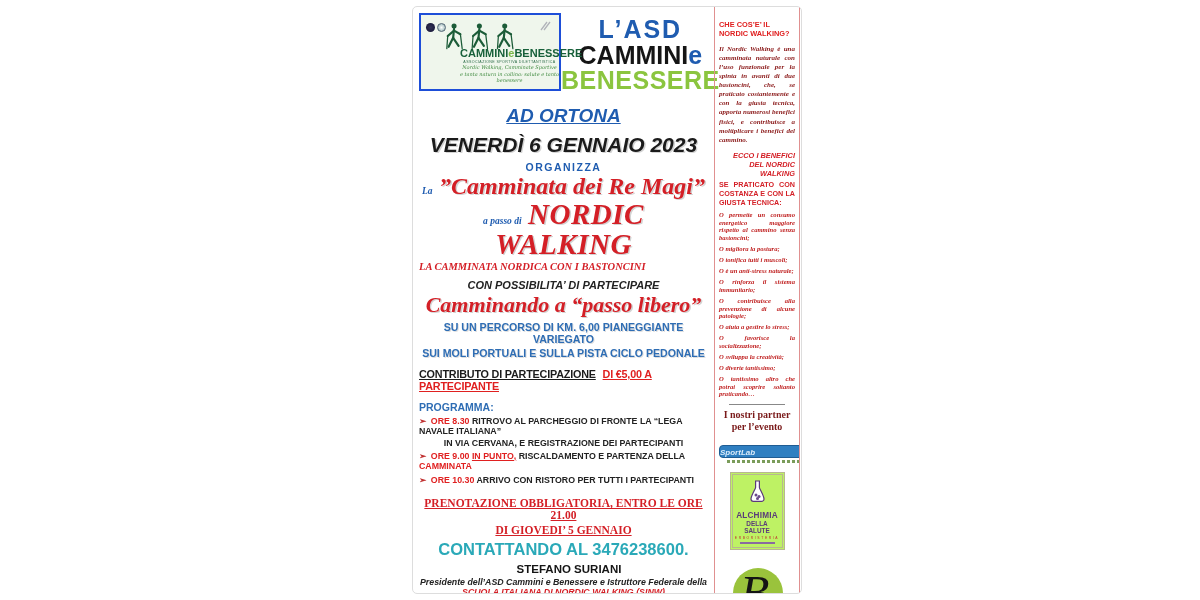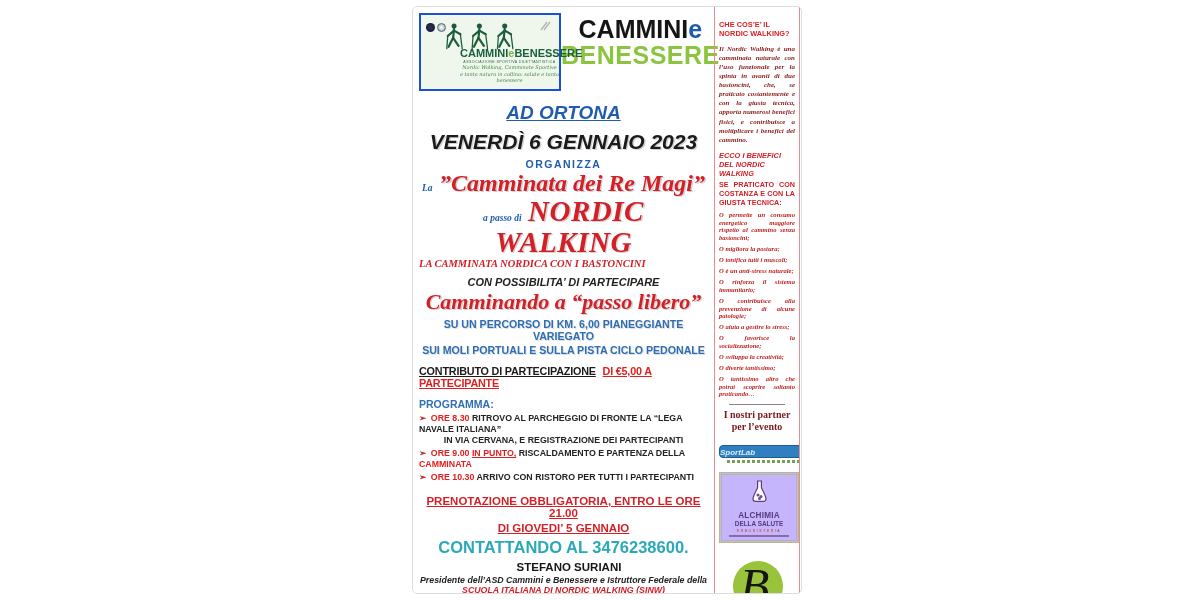--- a/index.html
+++ b/index.html
@@ -62,55 +62,55 @@
   .fee .red { color:#e02020; text-decoration:underline; margin-left:4px; }
   .programma { color:#2e6db4; font-weight:bold; font-size:10.5px; margin-top:9px; }
   .prog { font-size:8.8px; font-weight:bold; color:#222; margin-top:3px; line-height:1.2; }
   .prog .arrow { color:#c03030; margin-right:2px; }
   .prog .time { color:#e02020; }
   .prog .emph { color:#e02020; text-decoration:underline; }
   .prog .hl { color:#e02020; }
   .prog-cont { text-align:center; font-size:8.8px; font-weight:bold; color:#222;
                margin-top:1px; }
   .booking { text-align:center; color:#d41f26; font-weight:bold; font-size:11.5px;
-             text-decoration:underline; }
+             text-decoration:underline;font-family:Liberation Serif, serif; }
   .booking.first { margin-top:12px; }
   .booking.second { margin-top:3px; }
   .contact { text-align:center; margin-top:4px; }
   .contact .tel { color:#2aa9b8; font-size:16.5px; font-weight:bold; }
   .contact .name { color:#151515; font-size:11.5px; font-weight:bold; margin-left:11px; }
   .president { text-align:center; font-size:8.8px; font-weight:bold; font-style:italic;
                color:#222; margin-top:0; }
   .school { text-align:center; font-size:8.8px; font-weight:bold; font-style:italic;
             color:#d41f26; }
 
   
   .sb-title { color:#e02020; font-weight:bold; font-size:7.4px; line-height:1.2; }
   .sb-intro { font-family:"Liberation Serif", serif; font-style:italic; font-weight:bold;
               color:#8b1a1a; font-size:7px; text-align:justify; line-height:1.3;
               margin-top:6px; }
   .sb-head1 { color:#d41f26; font-weight:bold; font-style:italic; font-size:7.4px;
-              text-align:left; margin-top:7px; line-height:1.2; }
+              text-align:right; margin-top:7px; line-height:1.2; }
   .sb-head2 { color:#d41f26; font-weight:bold; font-size:7.2px; text-align:justify;
               margin-top:3px; line-height:1.2; }
   .benefits { margin-top:4px; }
   .benefit { font-family:"Liberation Serif", serif; font-style:italic; font-weight:bold;
              color:#c02222; font-size:6.6px; text-align:justify; line-height:1.15;
              margin-top:3.5px; }
   .sb-divider { border-top:1px solid #888; margin:6px 10px 4px 10px; }
   .partners-title { font-family:"Liberation Serif", serif; font-weight:bold; color:#7a1a1a;
                     font-size:10px; text-align:center; line-height:1.25; }
   .sportlab { width:92px; margin:11px auto 0 auto; text-align:left; }
   .sportlab-band { background:#2f7fc1; border-radius:4px; height:13px; color:#dcecfa;
                    font-size:8px; font-weight:bold; font-style:italic; line-height:13px;
                    border:1px solid #1f5c93; }
   .sportlab-tag { height:3px; margin:2px 8px 0 8px;
                   background:repeating-linear-gradient(90deg,#7a9c5a 0 3px,transparent 3px 5px); }
-  .alchimia { width:80px; margin:9px auto 0 auto; border:3px double #b8b890;
-              background:#c4b5fd; text-align:center; padding:4px 2px 3px 2px; }
+  .alchimia { width:55px; margin:9px auto 0 auto; border:3px double #b8b890;
+              background:#bef264; text-align:center; padding:4px 2px 3px 2px; }
   .alch1 { font-size:8.2px; font-weight:bold; color:#5a3a7a; letter-spacing:.2px;
            margin-top:2px; }
   .alch2 { font-size:6.4px; font-weight:bold; color:#5a3a7a; }
   .alch3 { font-size:3.4px; color:#c03030; letter-spacing:1.6px; margin-top:2px; }
   .alch-bar { height:2px; background:#8a6aa0; margin:2px 5px 0 5px; }
   .bolognese { margin:12px auto 0 auto; text-align:center; width:72px; }
 </style>
 </head>
 <body>
 
@@ -140,20 +140,21 @@
           <use href="#wfig" x="0"></use>
           <use href="#wfig" x="28"></use>
           <use href="#wfig" x="56"></use>
         </svg>
         <div class="logo-name"><span>CAMMINI</span><span class="e">e</span><span>BENESSERE</span></div>
         <div class="logo-sub">ASSOCIAZIONE SPORTIVA DILETTANTISTICA</div>
         <div class="logo-script">Nordic Walking, Camminate Sportive</div>
         <div class="logo-script">e tanta natura in collina: salute e tanto benessere</div>
       </div>
       <div class="title-block">
+        <div class="t1">L’ASD</div>
         <div class="t2"><span>CAMMINI</span><span class="e">e</span></div>
         <div class="t3">BENESSERE</div>
       </div>
     </div>
 
     <div class="ad-ortona">AD ORTONA</div>
     <div class="date-line sh">VENERDÌ 6 GENNAIO 2023</div>
     <div class="organizza">ORGANIZZA</div>
 
     <div class="magi-line">

